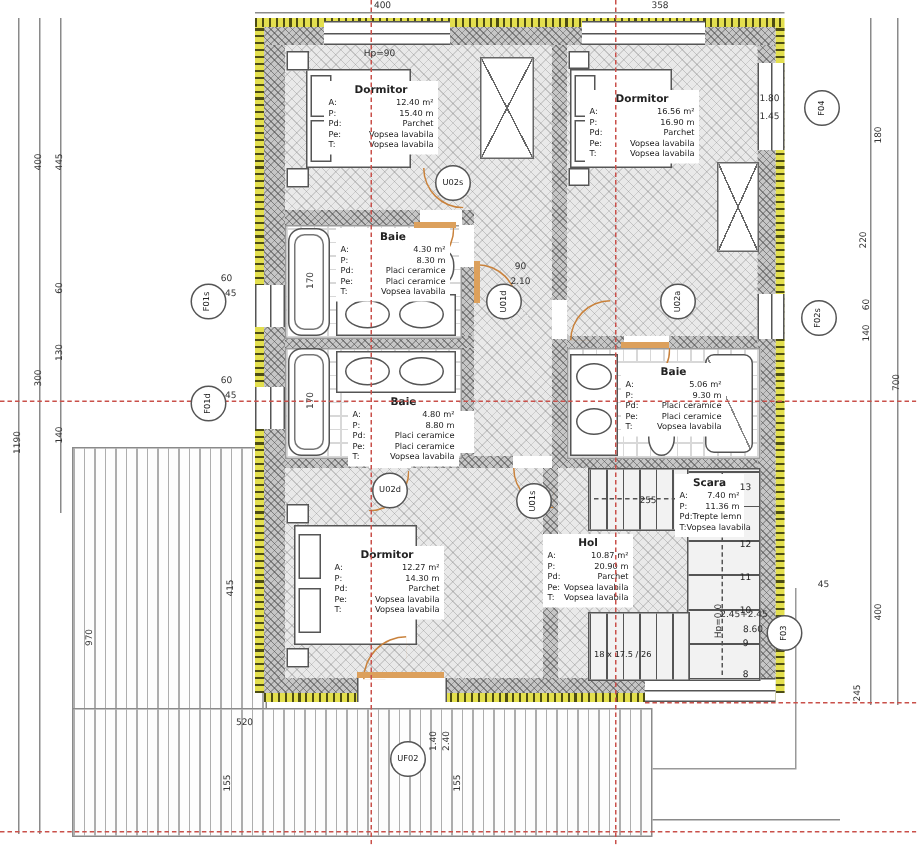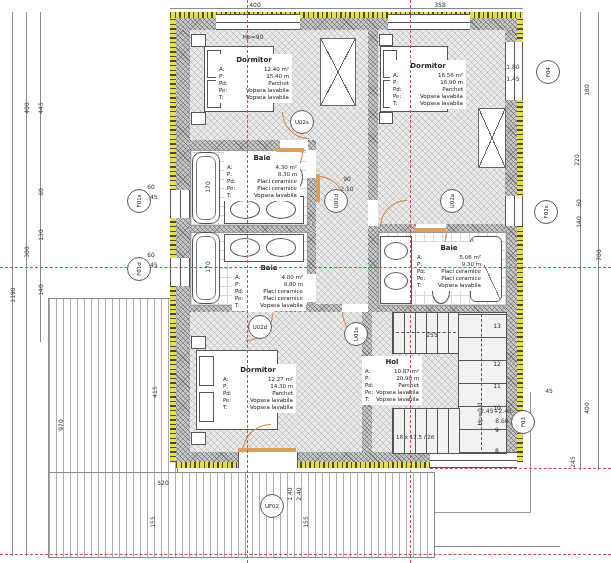--- a/index.html
+++ b/index.html
@@ -358,20 +358,39 @@
     <div class="spec">
         <span>Pe:</span>
         <span>Vopsea lavabila</span>
       </div>
     <div class="spec">
         <span>T:</span>
         <span>Vopsea lavabila</span>
       </div>
   </div>
 
+  <div class="room-box" style="left:450px;top:316px;width:46px;">
+    <div class="room-title">Scara</div>
+    <div class="spec">
+        <span>A:</span>
+        <span>7.40 m²</span>
+      </div>
+    <div class="spec">
+        <span>P:</span>
+        <span>11.36 m</span>
+      </div>
+    <div class="spec">
+        <span>Pd:</span>
+        <span>Trepte lemn</span>
+      </div>
+    <div class="spec">
+        <span>T:</span>
+        <span>Vopsea lavabila</span>
+      </div>
+  </div>
 
 
   <div id="annot" class="abs" style="left:0;top:0;width:611px;height:563px;pointer-events:none;">
       <span class="dim" style="left: 255px; top: 4px; transform: translate(-50%, -50%) rotate(0deg);">400</span>
       <span class="dim" style="left: 440px; top: 4px; transform: translate(-50%, -50%) rotate(0deg);">358</span>
       <span class="dim" style="left: 253px; top: 36px; transform: translate(-50%, -50%) rotate(0deg);">Hp=90</span>
       <span class="dim" style="left: 40px; top: 108px; transform: translate(-50%, -50%) rotate(-90deg);">445</span>
       <span class="dim" style="left: 26px; top: 108px; transform: translate(-50%, -50%) rotate(-90deg);">400</span>
       <span class="dim" style="left: 12px; top: 295px; transform: translate(-50%, -50%) rotate(-90deg);">1190</span>
       <span class="dim" style="left: 26px; top: 252px; transform: translate(-50%, -50%) rotate(-90deg);">300</span>

